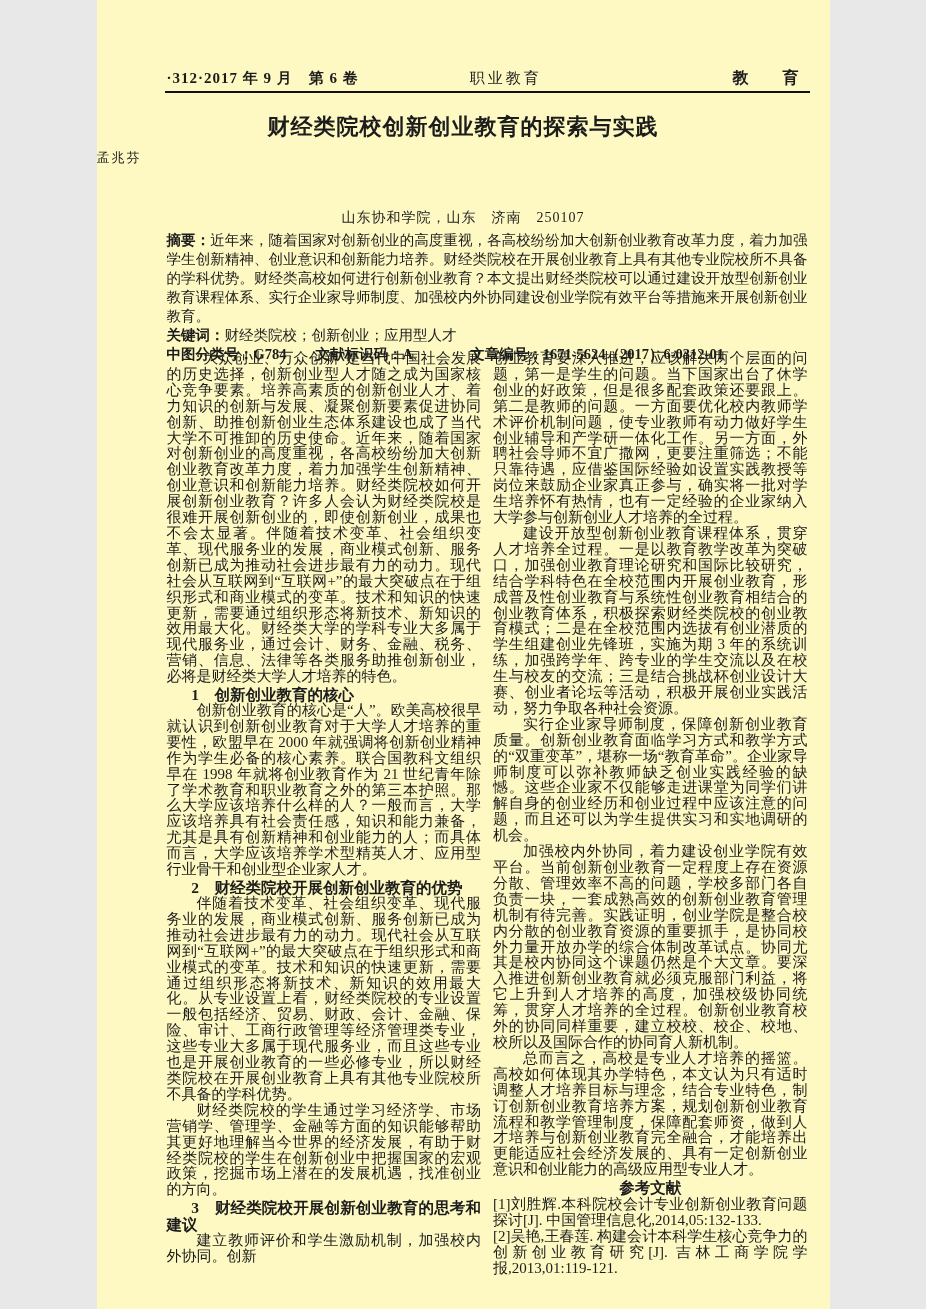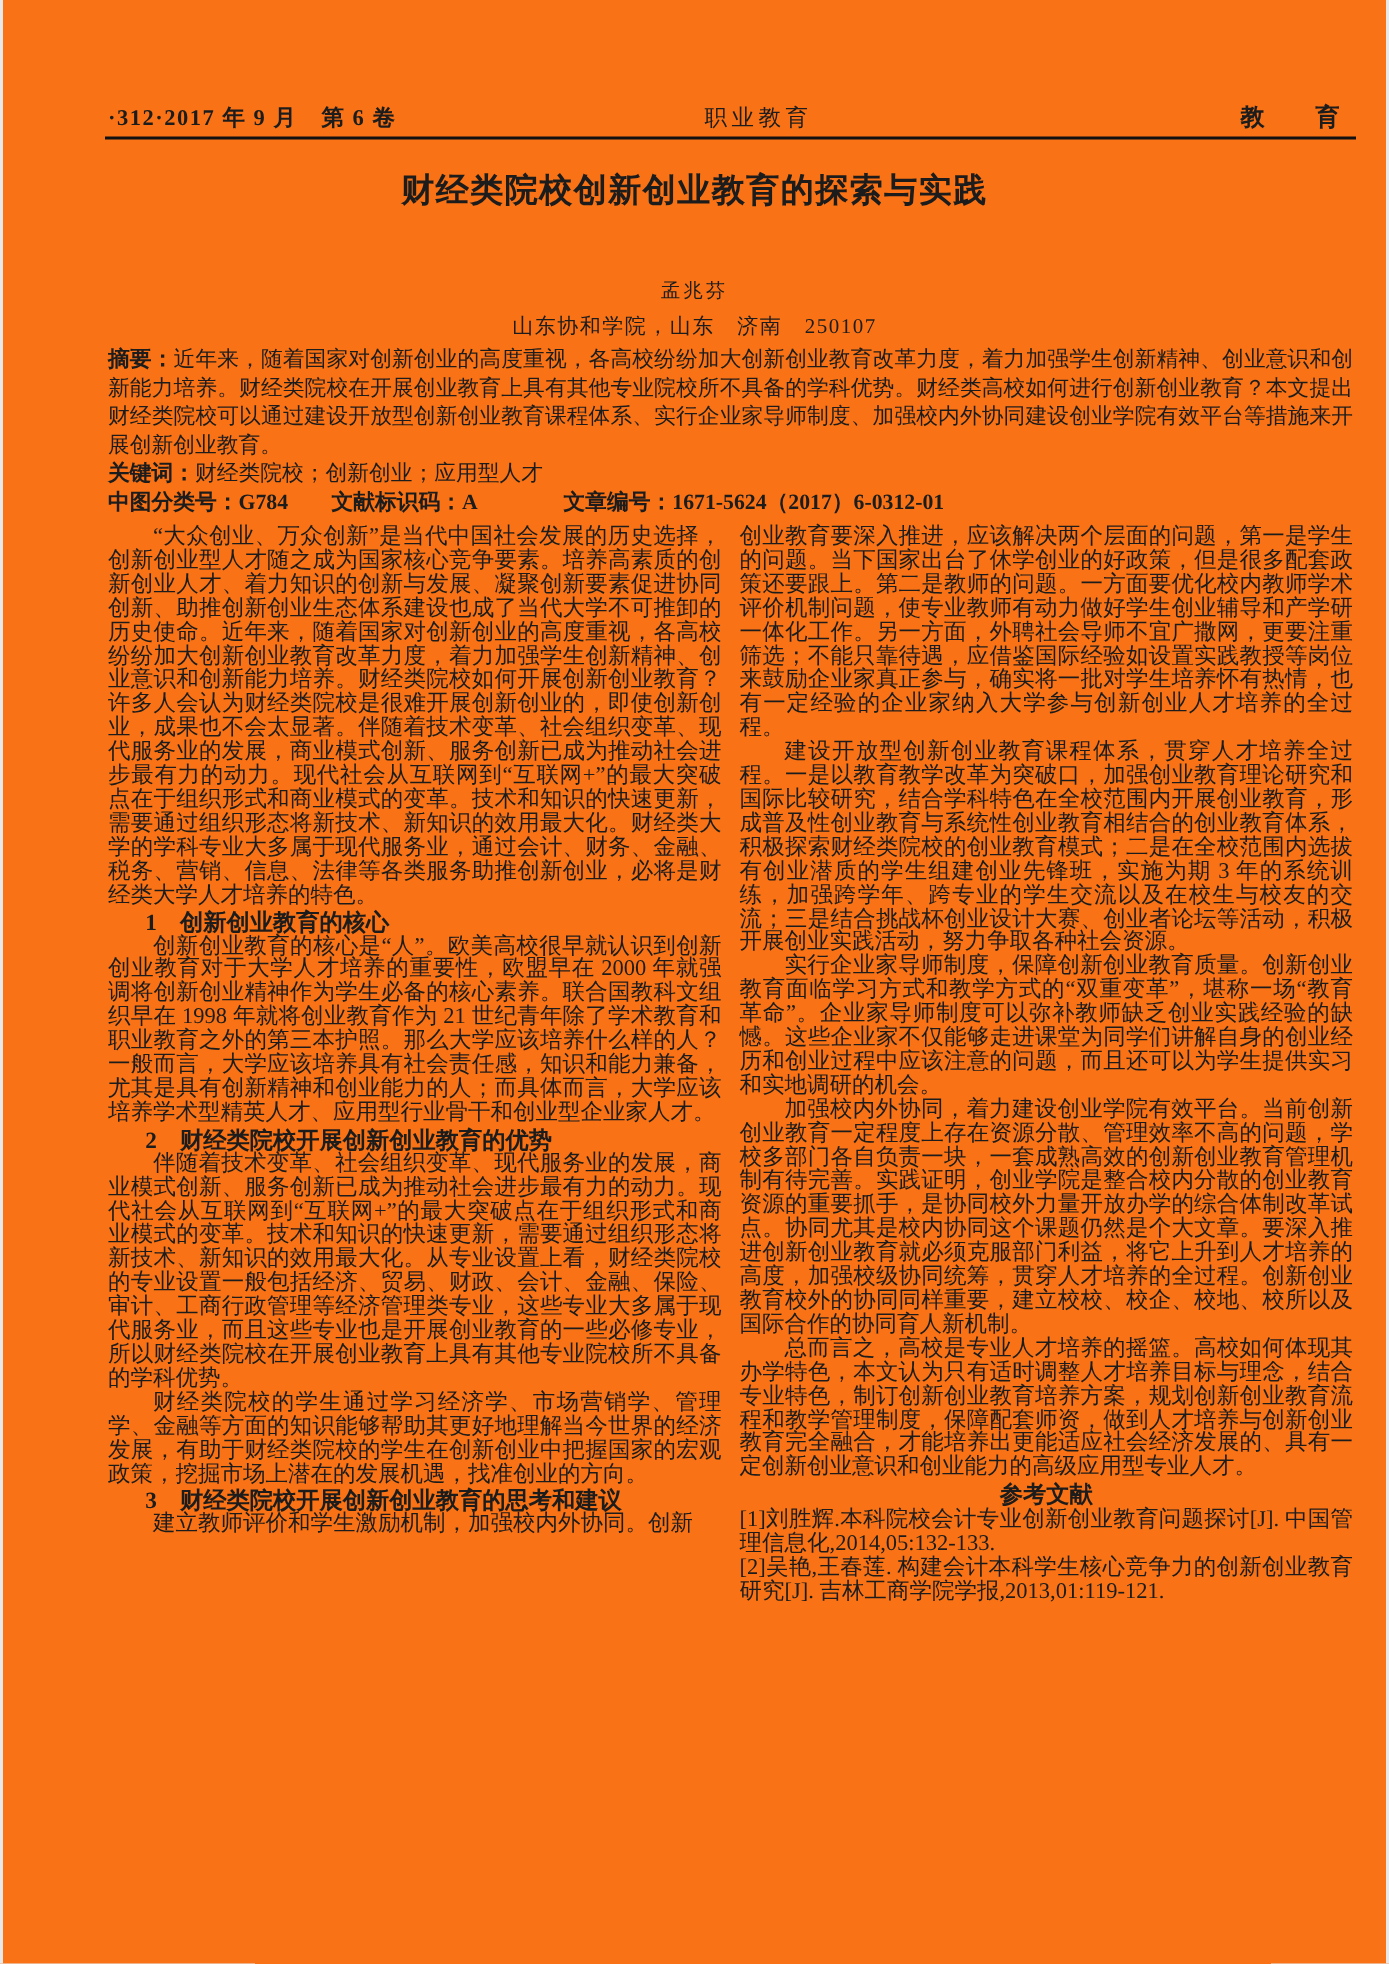--- a/index.html
+++ b/index.html
@@ -1,20 +1,20 @@
 <!DOCTYPE html>
 <html><head>
 <meta charset="utf-8">
 <style>
   html,body{margin:0;padding:0;background:#e8e8e8;}
   .page{
     position:relative;
-    width:922px;height:1309px;
+    width:733px;height:1309px;
     margin:0 auto;
-    background:#f97316;
+    background:#fef9c3;
     color:#1c1c1c;
     font-family:"Liberation Serif","DejaVu Serif",serif;
     overflow:hidden;
   }
   
   .running-head{
     position:absolute;left:70px;right:22px;top:68px;
     display:flex;align-items:baseline;justify-content:space-between;
     font-size:15px;
   }
@@ -25,21 +25,21 @@
     position:absolute;left:68px;right:20px;top:91px;
     height:2px;background:#111;
   }
   
   .art-title{
     position:absolute;left:0;right:0;top:112px;
     text-align:center;font-size:22px;font-weight:bold;letter-spacing:1px;
   }
   .art-author{
     position:absolute;left:0;right:0;top:149px;
-    text-align:center;font-size:13px;letter-spacing:2px;margin-top:36px;
+    text-align:left;font-size:13px;letter-spacing:2px;
   }
   .art-affil{
     position:absolute;left:0;right:0;top:181px;
     text-align:center;font-size:14px;letter-spacing:1px;margin-top:28px;
   }
   
   .meta{
     position:absolute;left:70px;right:22px;top:231px;
     font-size:14.5px;line-height:19px;text-align:justify;
   }

